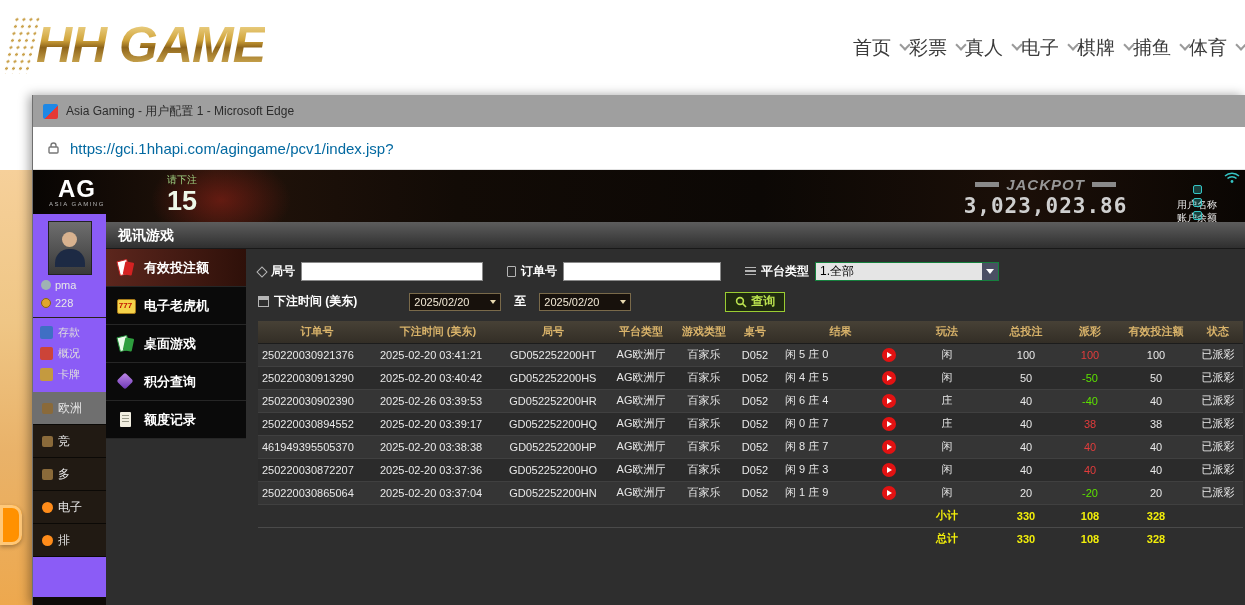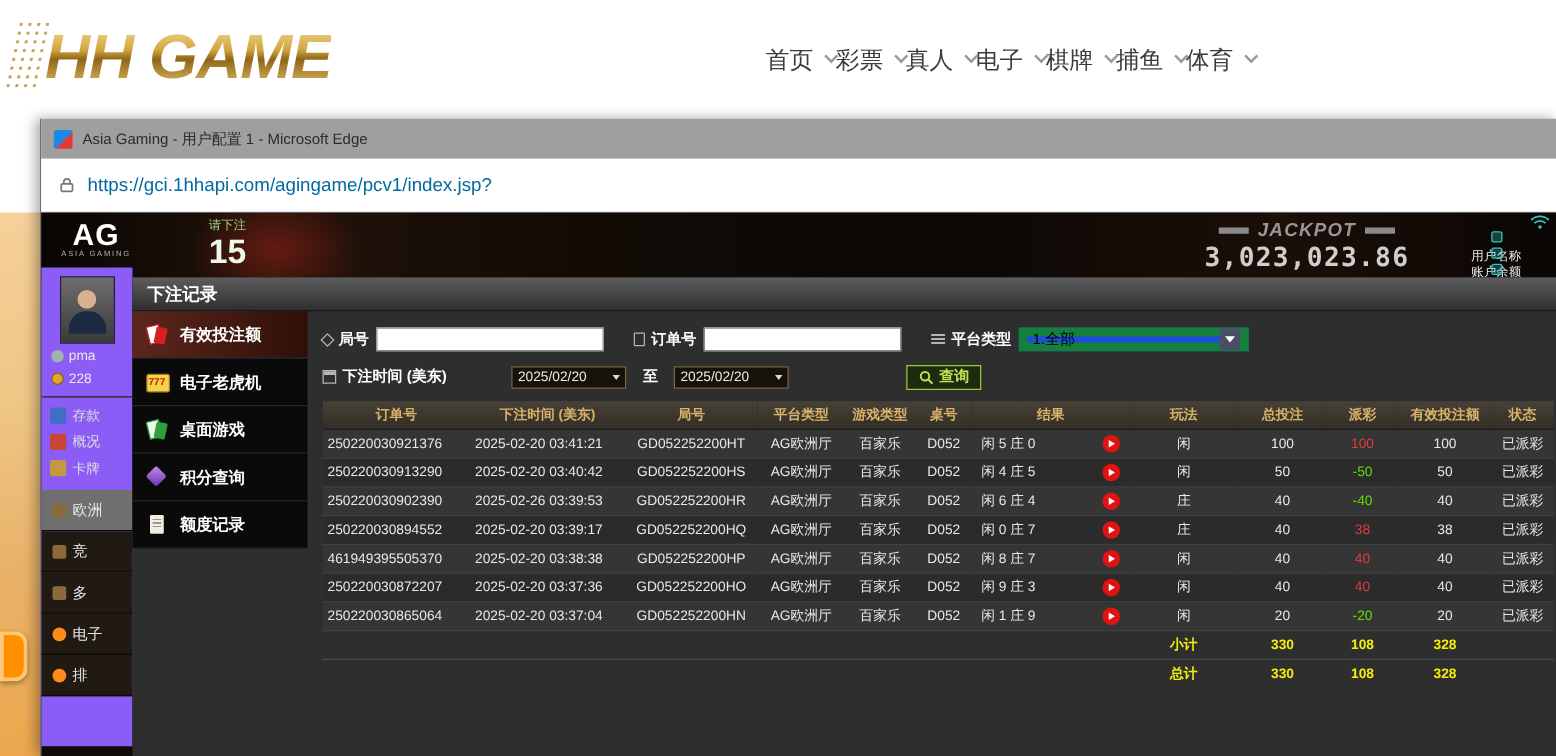--- a/index.html
+++ b/index.html
@@ -4,21 +4,21 @@
 <style>
 *{box-sizing:border-box;margin:0;padding:0;}
 body{margin:0;background:#fff;}
 .screen{position:relative;width:1245px;height:605px;overflow:hidden;background:#fff;font-family:"Liberation Sans","DejaVu Sans",sans-serif;}
 
 
 .site-header{position:absolute;left:0;top:0;width:1245px;height:95px;background:#fff;}
 .logo{position:absolute;left:8px;top:16px;display:flex;align-items:center;cursor:pointer;}
 .logo-dots{width:26px;height:58px;margin-right:2px;background-image:radial-gradient(circle,#caa24c 1.3px,transparent 1.5px);background-size:7px 7px;transform:skewX(-12deg);}
 .logo-text{font-size:50px;font-weight:bold;font-style:italic;background:linear-gradient(180deg,#f3dd9a 0%,#d1a53c 40%,#8f651a 55%,#e0bd62 100%);-webkit-background-clip:text;background-clip:text;color:transparent;line-height:1;letter-spacing:-1px;}
-.site-nav{position:absolute;left:372px;top:0;width:873px;height:95px;display:flex;align-items:center;justify-content:center;}
+.site-nav{position:absolute;left:372px;top:0;width:873px;height:95px;display:flex;align-items:center;justify-content:flex-end;}
 .nav-item{display:flex;align-items:center;font-size:19px;color:#3c3c3c;cursor:pointer;white-space:nowrap;}
 .chev{width:8px;height:8px;border-right:2px solid #9a9a9a;border-bottom:2px solid #9a9a9a;transform:rotate(45deg);margin-left:10px;margin-top:-5px;}
 
 
 .left-strip{position:absolute;left:0;top:170px;width:32px;height:435px;background:linear-gradient(180deg,#f6d09a 0%,#efc685 35%,#e9b269 65%,#eda84e 100%);}
 .orange-tab{position:absolute;left:0;top:505px;width:22px;height:40px;background:#ff9100;border-radius:0 10px 10px 0;box-shadow:inset 0 0 0 3px #ffc878,0 2px 4px rgba(0,0,0,.3);cursor:pointer;}
 
 
 .edge-window{position:absolute;left:32px;top:95px;width:1213px;height:510px;background:#fff;border-left:1px solid #6f6f6f;box-shadow:-3px 0 10px rgba(0,0,0,.35);}
 .edge-titlebar{height:32px;background:#9f9f9f;display:flex;align-items:center;gap:8px;padding-left:10px;}
@@ -90,21 +90,21 @@
 .fi{display:inline-block;margin-right:5px;}
 .fi-diamond{width:8px;height:8px;border:1.5px solid #b5b5b5;transform:rotate(45deg);}
 .fi-clip{width:9px;height:11px;border:1.5px solid #b5b5b5;border-radius:1px;}
 .fi-list{width:11px;height:9px;background:repeating-linear-gradient(#b5b5b5 0 1.5px,transparent 1.5px 3.5px);}
 .fi-cal{width:11px;height:11px;border:1.5px solid #b5b5b5;position:relative;}
 .fi-cal::before{content:"";position:absolute;left:0;top:0;right:0;height:3px;background:#b5b5b5;}
 .f-input{height:19px;border:1px solid #8a8a8a;background:#fff;margin-left:6px;font-size:12px;padding:0 3px;}
 .f-input.round{width:182px;}
 .f-input.order{width:158px;}
 .gap1{width:24px;flex:0 0 24px;}
-.platform-select{width:184px;height:19px;margin-left:6px;background:#1d4ed8;border:7px solid #15803d;display:flex;align-items:center;justify-content:space-between;font-size:12px;color:#000;padding-left:4px;cursor:pointer;}
+.platform-select{width:184px;height:19px;margin-left:6px;background:#e5e5e5;border:1px solid #15803d;display:flex;align-items:center;justify-content:space-between;font-size:12px;color:#000;padding-left:4px;cursor:pointer;}
 .ps-arrow{width:16px;height:17px;background:#4a4f63;display:flex;align-items:center;justify-content:center;}
 .ps-arrow::after{content:"";width:0;height:0;border-top:5px solid #fff;border-left:4px solid transparent;border-right:4px solid transparent;}
 .date-box{width:92px;height:18px;background:#17110c;border:1px solid #7a6a4a;color:#f2e9d6;font-size:11px;display:flex;align-items:center;justify-content:space-between;padding:0 4px;cursor:pointer;}
 .ml52{margin-left:52px;}
 .db-arrow{width:0;height:0;border-top:4px solid #e8d9b0;border-left:3.5px solid transparent;border-right:3.5px solid transparent;}
 .to-label{color:#fff;font-size:12px;font-weight:bold;margin:0 13px;}
 .query-btn{height:20px;margin-left:94px;display:inline-flex;align-items:center;gap:4px;padding:0 9px;background:#1f2a10;border:1px solid #9acd32;color:#bbe34f;font-size:12px;font-weight:bold;cursor:pointer;font-family:inherit;}
 
 
 .bet-table{width:100%;border-collapse:collapse;table-layout:fixed;font-size:11px;margin-top:6px;}
@@ -270,21 +270,21 @@
               <span>电子</span>
             </div>
           <div class="hall">
               <span class="hall-dot orange"></span>
               <span>排</span>
             </div>
         </div>
       </aside>
 
       <div class="ag-panel">
-        <div class="panel-titlebar">下注记录</div>
+        <div class="panel-titlebar">视讯游戏</div>
         <div class="panel-main">
           <div class="tab-col">
             <div class="tab active">
                 <span class="ti ti-cards"></span>
                 <span>有效投注额</span>
               </div>
             <div class="tab">
                 <span class="ti ti-slot"></span>
                 <span>电子老虎机</span>
               </div>

